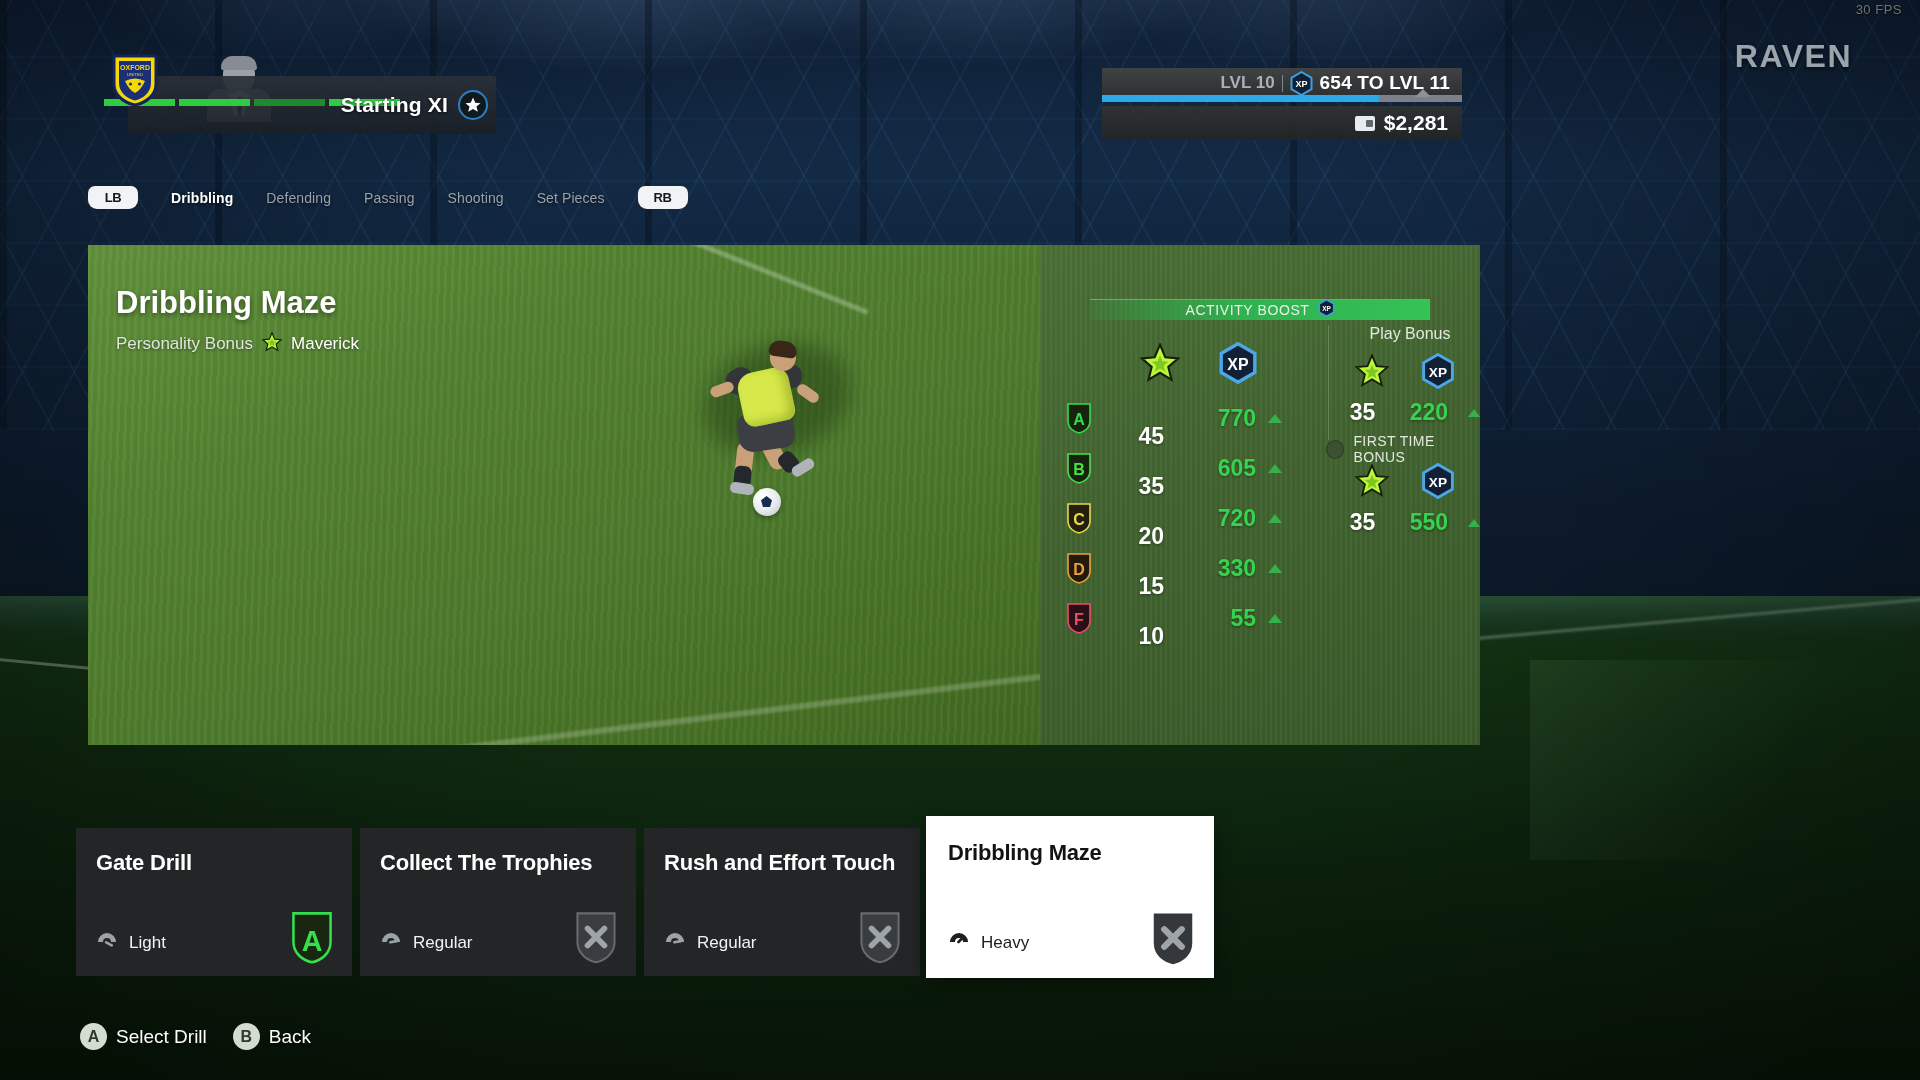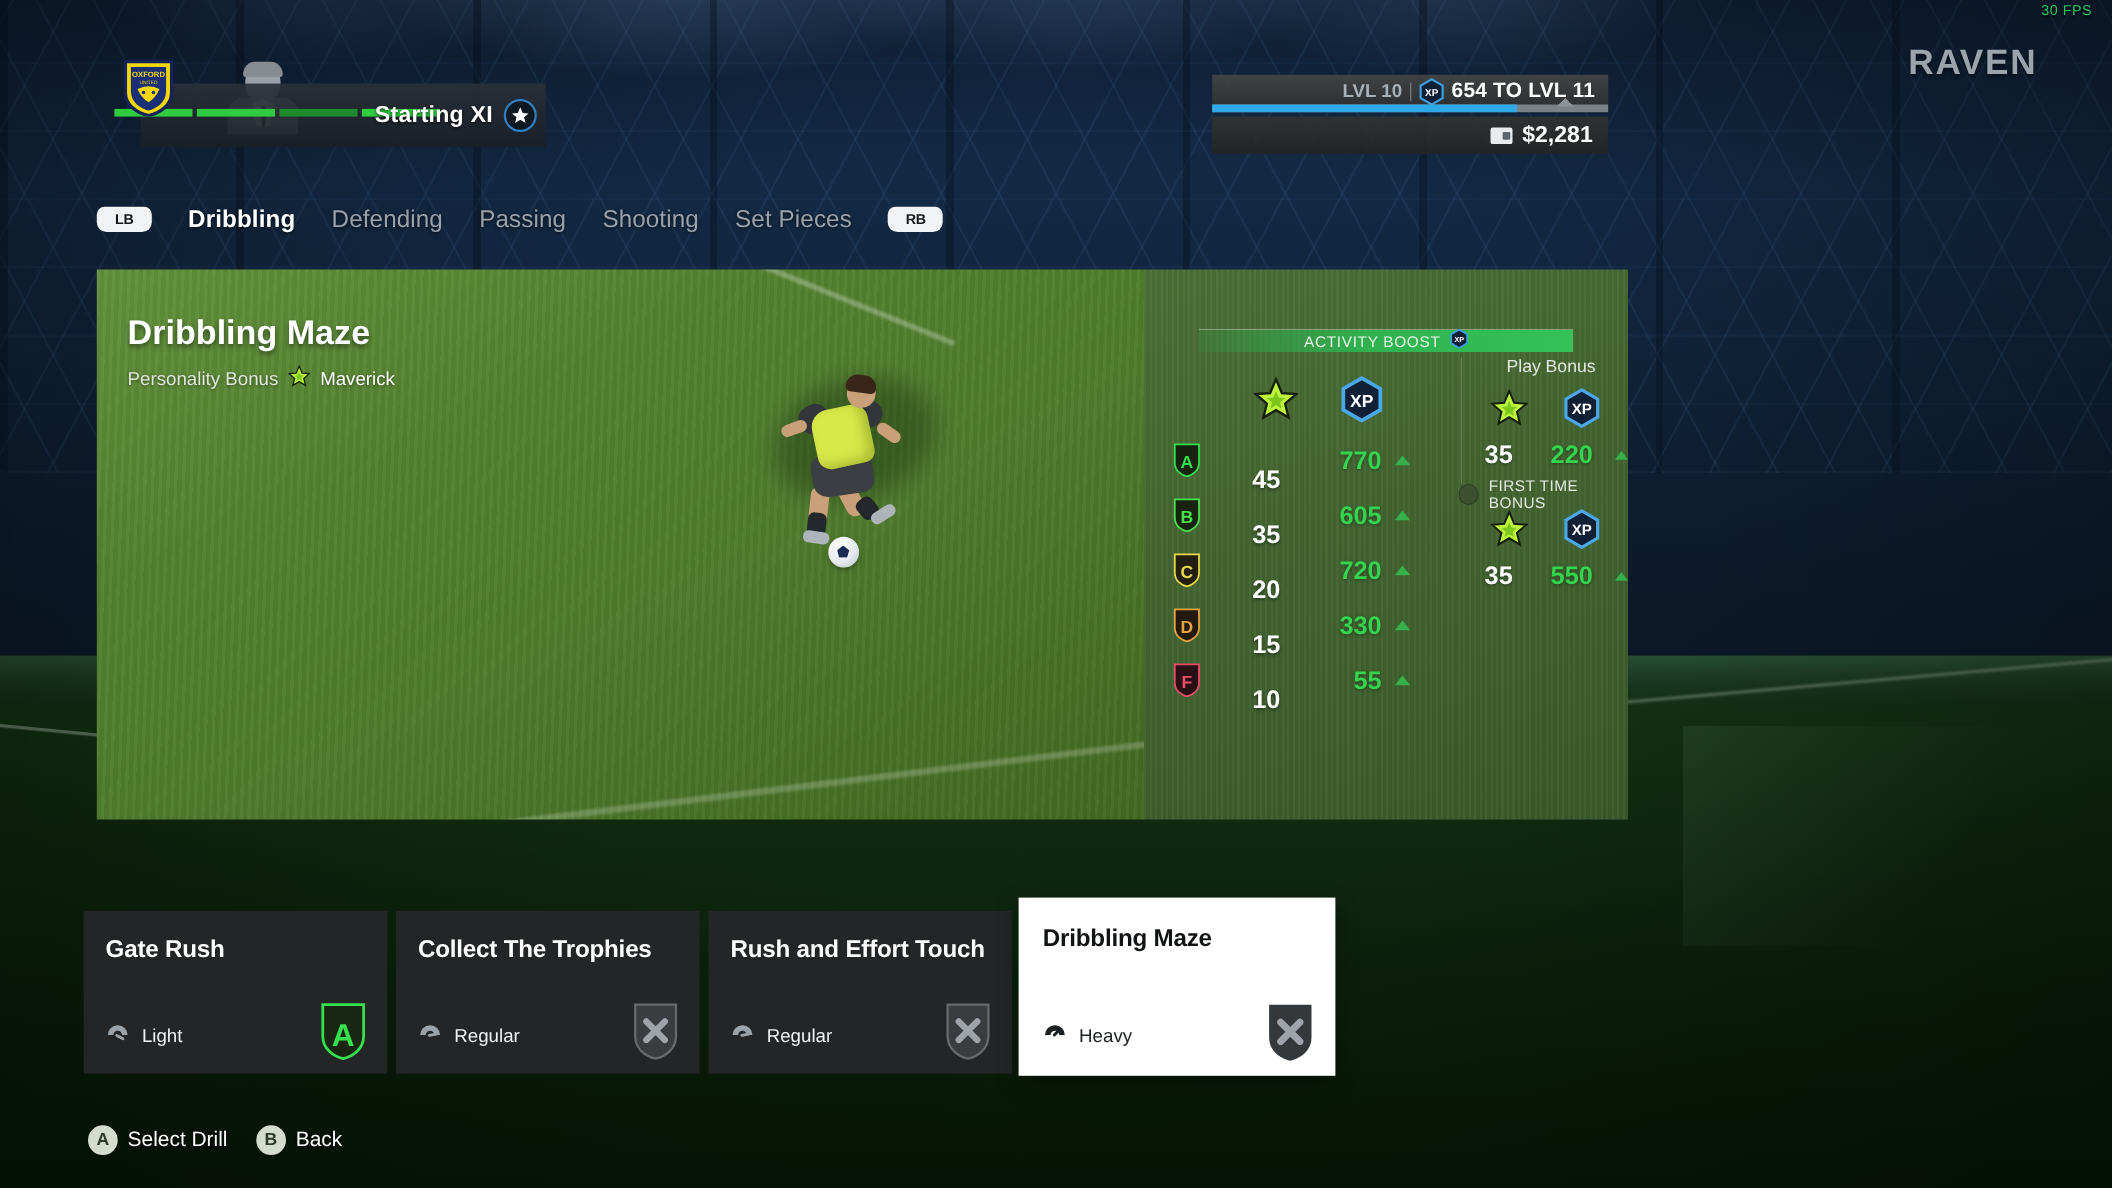--- a/index.html
+++ b/index.html
@@ -45,21 +45,21 @@
   .bg-line-a { position:absolute; left:-40px; top:688px; width:700px; height:3px;
     background:rgba(215,230,215,.38); transform:rotate(5.5deg); filter:blur(.6px); }
   .bg-line-b { position:absolute; left:1350px; top:620px; width:640px; height:3px;
     background:rgba(205,225,205,.30); transform:rotate(-5deg); filter:blur(.8px); }
   .bg-line-c { position:absolute; left:1530px; top:660px; width:420px; height:200px;
     background:linear-gradient(120deg, rgba(150,200,150,.10), rgba(0,0,0,0) 60%); }
   .bg-vig { position:absolute; inset:0;
     background:radial-gradient(ellipse 1300px 780px at 960px 470px, rgba(0,0,0,0) 45%, rgba(0,0,0,.40) 100%); }
 
   
-  .fps { position:absolute; right:18px; top:2px; font-size:13px; color:#22c55e;
+  .fps { position:absolute; right:18px; top:2px; font-size:13px; color:#737373;
          letter-spacing:.5px; text-shadow:0 1px 2px rgba(0,0,0,.8);text-align:right; }
 
   
   .club-bar { position:absolute; left:128px; top:76px; width:368px; height:58px;
     background:linear-gradient(180deg, rgba(42,48,56,.92), rgba(26,31,38,.92));
     display:flex; align-items:center; }
   .club-manager { position:absolute; left:205px; top:56px; width:68px; height:66px; overflow:hidden; }
   .mgr-head { position:absolute; left:18px; top:2px; width:32px; height:34px; border-radius:16px 16px 14px 14px;
     background:#9ba1a6; }
   .mgr-hair { position:absolute; left:16px; top:0px; width:36px; height:14px; border-radius:18px 18px 4px 4px;
@@ -100,21 +100,21 @@
   .wallet-ic { width:20px; height:15px; border-radius:2px; background:#e9ecee; position:relative; }
   .wallet-ic:after { content:''; position:absolute; right:2px; top:4px; width:7px; height:7px;
     border-radius:1px; background:#5f666c; }
   .coin-amt { font-size:21px; color:#fff; font-weight:bold; }
 
   
   .tabs { position:absolute; left:88px; top:186px; display:flex; align-items:center; gap:33px; }
   .pad-btn { background:#f1f3f4; color:#15191d; font-size:13px; font-weight:bold;
     border-radius:7px 7px 9px 9px; width:50px; height:23px; display:flex; align-items:center;
     justify-content:center; letter-spacing:-.3px; }
-  .tab { font-size:22px; color:#99a2ab; letter-spacing:.1px; text-shadow:0 1px 3px rgba(0,0,0,.7); }
+  .tab { font-size:14px; color:#99a2ab; letter-spacing:.1px; text-shadow:0 1px 3px rgba(0,0,0,.7); }
   .tab.active { color:#fff; font-weight:bold; }
 
   
   .panel { position:absolute; left:88px; top:245px; width:1392px; height:500px; display:flex; }
   .preview { position:relative; width:952px; height:500px; overflow:hidden;
     background:linear-gradient(155deg,#61903c 0%, #53812f 30%, #4d7a2c 58%, #41681f 100%); }
   .preview:before { content:''; position:absolute; inset:0;
     background-image:repeating-linear-gradient(92deg, rgba(255,255,255,.035) 0 3px, rgba(0,0,0,.03) 3px 7px);
   }
   .pv-line { position:absolute; left:240px; top:-40px; width:560px; height:5px;
@@ -496,21 +496,21 @@
         <span class="bb-xp">550</span>
         <span class="bb-arrow"></span>
       </div>
     </div>
   </div>
 </div>
 
 <div class="cards">
 
   <div class="card">
-    <div class="c-title">Gate Rush</div>
+    <div class="c-title">Gate Drill</div>
     <div class="c-foot">
       <span>
         <svg width="22" height="19" viewBox="0 0 22 19">
           <path d="M11 2 A9 9 0 0 1 20 11 H15 A4 4 0 0 0 11 7 A4 4 0 0 0 7 11 H2 A9 9 0 0 1 11 2 Z" fill="#9ba2a8"></path>
           <rect x="9" y="10" width="9" height="2.6" rx="1.3" fill="#9ba2a8" transform="rotate(28 10 11)"></rect>
         </svg>
       </span>
       <span class="c-int">Light</span>
     </div>
     <span class="c-shield">

